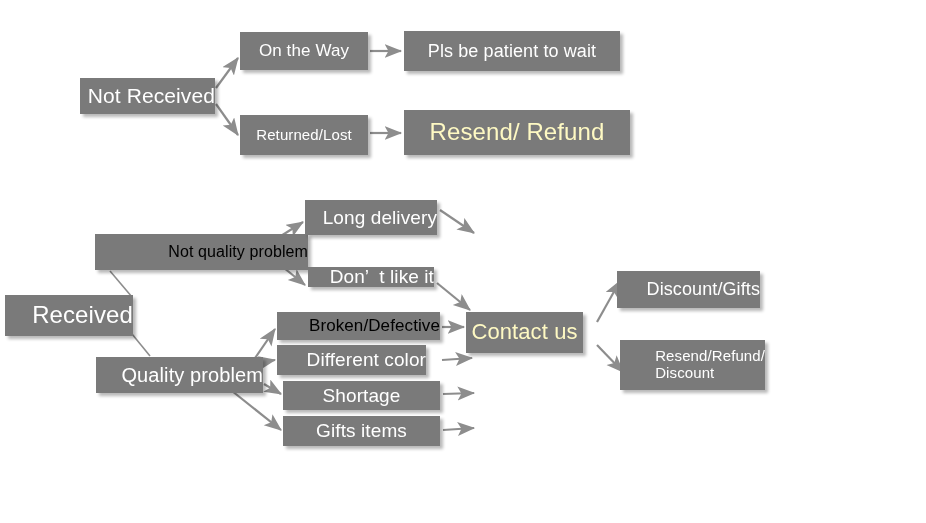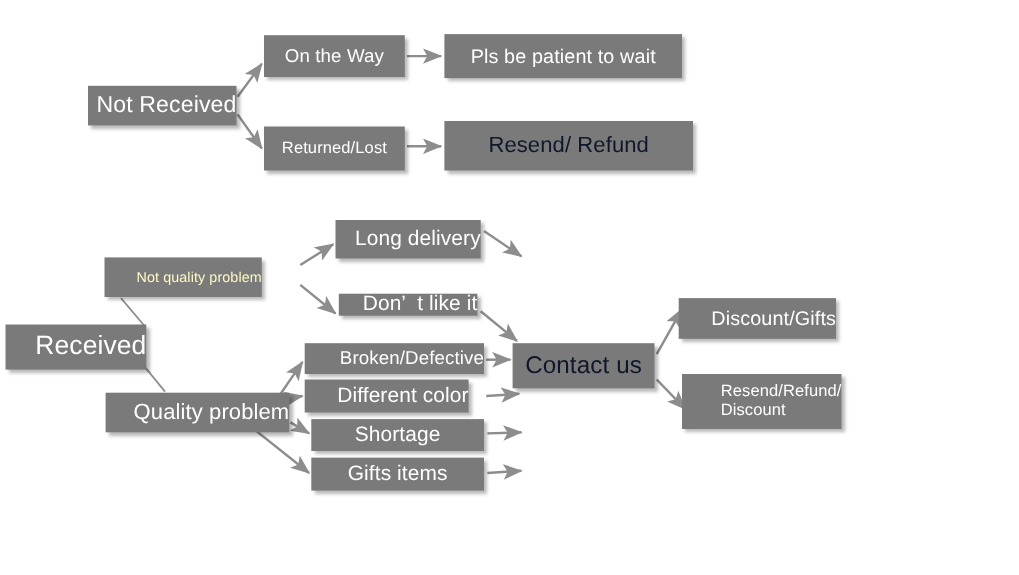--- a/index.html
+++ b/index.html
@@ -77,29 +77,29 @@
         <line x1="597" y1="322" x2="620" y2="281" stroke="#8d8d8d" stroke-width="2.2" marker-end="url(#arrowhead)"></line>
         <line x1="597" y1="345" x2="623" y2="372" stroke="#8d8d8d" stroke-width="2.2" marker-end="url(#arrowhead)"></line>
       </g>
   </svg>
 
   <div id="node-layer">
       <div class="node left" style="left: 80px; top: 78px; width: 135px; height: 36px; font-size: 21px; background: rgb(122, 122, 122); color: rgb(255, 255, 255); padding-left: 6px;"><span class="txt">Not Received</span></div>
       <div class="node center" style="left: 240px; top: 32px; width: 128px; height: 38px; font-size: 17px; background: rgb(122, 122, 122); color: rgb(255, 255, 255);"><span class="txt">On the Way</span></div>
       <div class="node center" style="left: 404px; top: 31px; width: 216px; height: 40px; font-size: 18px; background: rgb(122, 122, 122); color: rgb(255, 255, 255);"><span class="txt">Pls be patient to wait</span></div>
       <div class="node center" style="left: 240px; top: 115px; width: 128px; height: 40px; font-size: 15px; background: rgb(122, 122, 122); color: rgb(255, 255, 255);"><span class="txt">Returned/Lost</span></div>
-      <div class="node center" style="left: 404px; top: 110px; width: 226px; height: 45px; font-size: 20px; background: rgb(122, 122, 122); color: #0f172a;"><span class="txt">Resend/ Refund</span></div>
+      <div class="node center" style="left: 404px; top: 110px; width: 226px; height: 45px; font-size: 24px; background: rgb(122, 122, 122); color: #fef9c3;"><span class="txt">Resend/ Refund</span></div>
       <div class="node left" style="left: 5px; top: 295px; width: 128px; height: 41px; font-size: 24px; background: rgb(122, 122, 122); color: rgb(255, 255, 255); padding-left: 8px;"><span class="txt">Received</span></div>
-      <div class="node left" style="left: 95px; top: 234px; width: 143px; height: 36px; font-size: 13px; background: rgb(122, 122, 122); color: #fef9c3; padding-left: 5px;"><span class="txt">Not quality problem</span></div>
+      <div class="node left" style="left: 95px; top: 234px; width: 213px; height: 36px; font-size: 16px; background: rgb(122, 122, 122); color: #000000; padding-left: 5px;"><span class="txt">Not quality problem</span></div>
       <div class="node left" style="left: 96px; top: 357px; width: 167px; height: 36px; font-size: 20px; background: rgb(122, 122, 122); color: rgb(255, 255, 255); padding-left: 24px;"><span class="txt">Quality problem</span></div>
       <div class="node left" style="left: 305px; top: 200px; width: 132px; height: 35px; font-size: 19px; background: rgb(122, 122, 122); color: rgb(255, 255, 255); padding-left: 3px;"><span class="txt">Long delivery</span></div>
       <div class="node left" style="left: 308px; top: 267px; width: 126px; height: 20px; font-size: 19px; background: rgb(122, 122, 122); color: rgb(255, 255, 255); padding-left: 4px;"><span class="txt">Don’  t like it</span></div>
-      <div class="node left" style="left: 277px; top: 312px; width: 163px; height: 28px; font-size: 17px; background: rgb(122, 122, 122); color: #ffffff; padding-left: 2px;"><span class="txt">Broken/Defective</span></div>
+      <div class="node left" style="left: 277px; top: 312px; width: 163px; height: 28px; font-size: 17px; background: rgb(122, 122, 122); color: #000000; padding-left: 2px;"><span class="txt">Broken/Defective</span></div>
       <div class="node left" style="left: 277px; top: 345px; width: 149px; height: 30px; font-size: 19px; background: rgb(122, 122, 122); color: rgb(255, 255, 255); padding-left: 6px;"><span class="txt">Different color</span></div>
       <div class="node center" style="left: 283px; top: 381px; width: 157px; height: 29px; font-size: 19px; background: rgb(122, 122, 122); color: rgb(255, 255, 255);"><span class="txt">Shortage</span></div>
       <div class="node center" style="left: 283px; top: 416px; width: 157px; height: 30px; font-size: 19px; background: rgb(122, 122, 122); color: rgb(255, 255, 255);"><span class="txt">Gifts items</span></div>
-      <div class="node center" style="left: 466px; top: 312px; width: 129px; height: 41px; font-size: 22px; background: rgb(122, 122, 122); color: #0f172a;"><span class="txt">Contact us</span></div>
+      <div class="node center" style="left: 466px; top: 312px; width: 117px; height: 41px; font-size: 22px; background: rgb(122, 122, 122); color: #fef9c3;"><span class="txt">Contact us</span></div>
       <div class="node left" style="left: 617px; top: 271px; width: 143px; height: 37px; font-size: 18px; background: rgb(122, 122, 122); color: rgb(255, 255, 255); padding-left: 5px;"><span class="txt">Discount/Gifts</span></div>
       <div class="node left" style="left: 620px; top: 340px; width: 145px; height: 50px; font-size: 15px; background: rgb(122, 122, 122); color: rgb(255, 255, 255); padding-left: 8px;"><span class="txt">Resend/Refund/
 Discount</span></div>
     </div>
 
 </div>
 
 </body></html>

